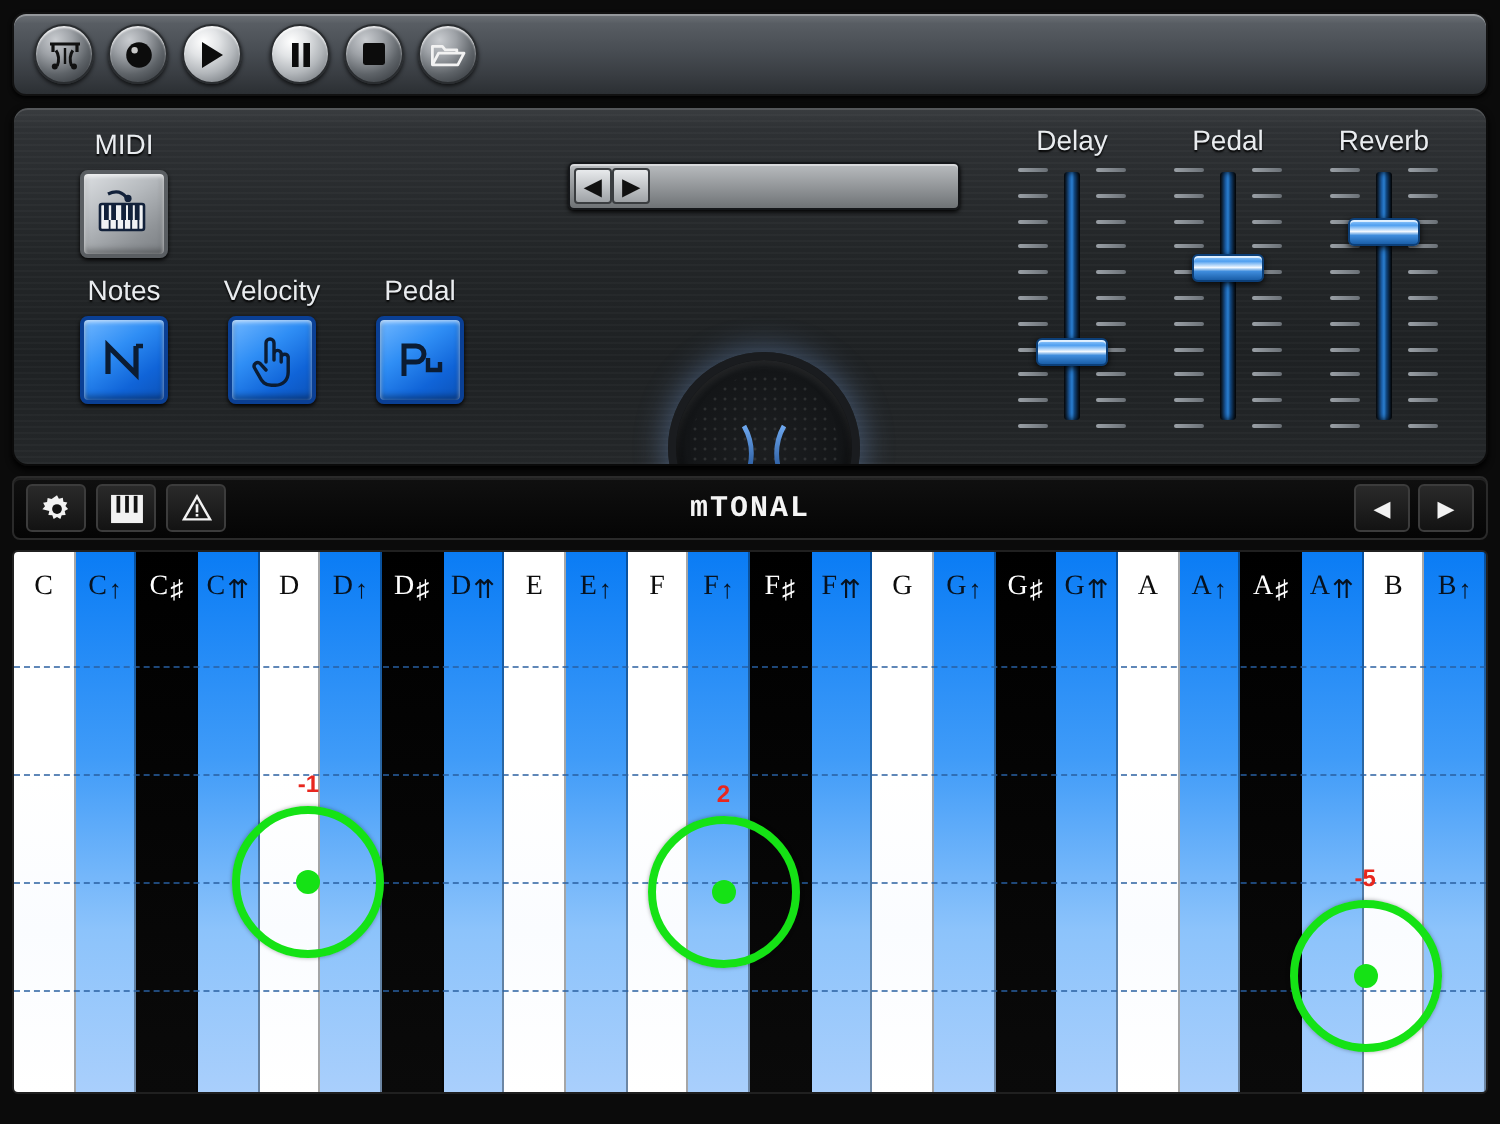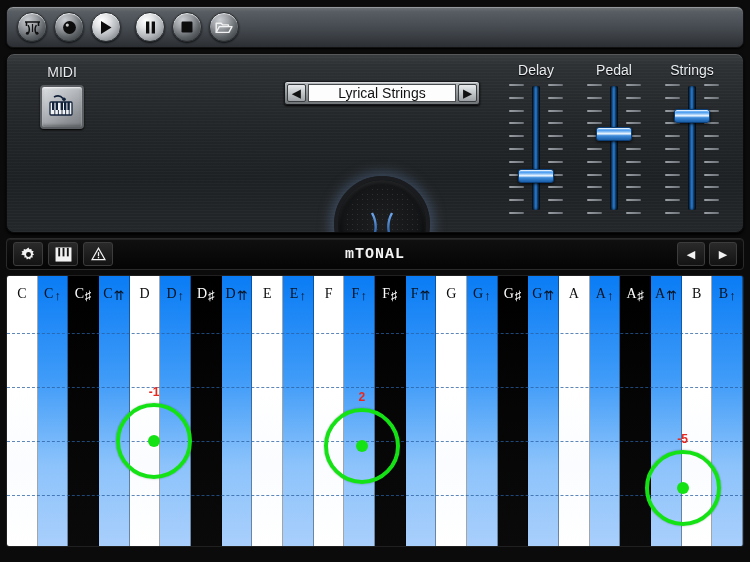--- a/index.html
+++ b/index.html
@@ -350,25 +350,52 @@
                   <line x1="18.6" y1="16" x2="18.6" y2="21"></line>
                 <line x1="22.2" y1="16" x2="22.2" y2="21"></line>
               </g>
             </svg>
           </div>
         </div>
 
 
       </div>
 
+      <div class="bm-row" style="margin-top:6px;">
+        <div class="bm-cell">
+          <div class="bm-label">Notes</div>
+          <div class="sqbtn blue">
+            <svg width="26" height="24" viewBox="0 0 26 24">
+              <path d="M5 19 V5 L19 19 V5" stroke="#0b1c33" stroke-width="2.6" fill="none" stroke-linejoin="miter"></path>
+              <path d="M19 5 H22.5" stroke="#0b1c33" stroke-width="2.2"></path>
+            </svg>
+          </div>
+        </div>
+        <div class="bm-cell">
+          <div class="bm-label">Velocity</div>
+          <div class="sqbtn blue">
+            <svg width="24" height="27" viewBox="0 0 24 27">
+              <path d="M9 14 V4.5 a2 2 0 0 1 4 0 V13 M13 13 V10 a1.8 1.8 0 0 1 3.6 0 V14 M16.6 14 V11.5 a1.8 1.8 0 0 1 3.5 0 V19 c0 4-2.6 6.6-6.4 6.6 h-2 c-3.3 0-4.6-1.6-6-4.4 L3.3 17 a1.8 1.8 0 0 1 2.8-2.2 L9 18" stroke="#0b1c33" stroke-width="1.7" fill="none" stroke-linejoin="round" stroke-linecap="round"></path>
+            </svg>
+          </div>
+        </div>
+        <div class="bm-cell">
+          <div class="bm-label">Pedal</div>
+          <div class="sqbtn blue">
+            <svg width="28" height="24" viewBox="0 0 28 24">
+              <path d="M6 20 V5 h6 a4 4 0 0 1 0 8 H6" stroke="#0b1c33" stroke-width="2.5" fill="none"></path>
+              <path d="M18 11 V17 h6 V13" stroke="#0b1c33" stroke-width="2.2" fill="none"></path>
+            </svg>
+          </div>
+        </div>
+      </div>
     </div>
 
     <div class="preset">
       <div class="preset-arrow">◀</div>
-      <div class="preset-name">Lyrical Strings</div>
       <div class="preset-arrow">▶</div>
     </div>
 
     <div class="speaker">
       <svg class="logo" width="42" height="40" viewBox="0 0 42 40">
         <defs>
           <linearGradient id="lg" x1="0" y1="0" x2="0" y2="1">
             <stop offset="0" stop-color="#6ea8ef"></stop>
               <stop offset="1" stop-color="#1f4f92"></stop>
           </linearGradient>
@@ -448,21 +475,21 @@
               <div class="sl-tick l" style="top: 90%;"></div>
               <div class="sl-tick r" style="top: 90%;"></div>
               <div class="sl-tick l" style="top: 100%;"></div>
               <div class="sl-tick r" style="top: 100%;"></div>
             </div>
           <div class="sl-knob" style="top:39%"></div>
         </div>
       </div>
 
       <div class="slider-col">
-        <div class="sl-label">Strings</div>
+        <div class="sl-label">Reverb</div>
         <div class="sl-track">
           <div class="sl-rail"></div>
           <div class="sl-ticks">
               <div class="sl-tick l" style="top: 0%;"></div>
               <div class="sl-tick r" style="top: 0%;"></div>
               <div class="sl-tick l" style="top: 10%;"></div>
               <div class="sl-tick r" style="top: 10%;"></div>
               <div class="sl-tick l" style="top: 20%;"></div>
               <div class="sl-tick r" style="top: 20%;"></div>
               <div class="sl-tick l" style="top: 30%;"></div>

